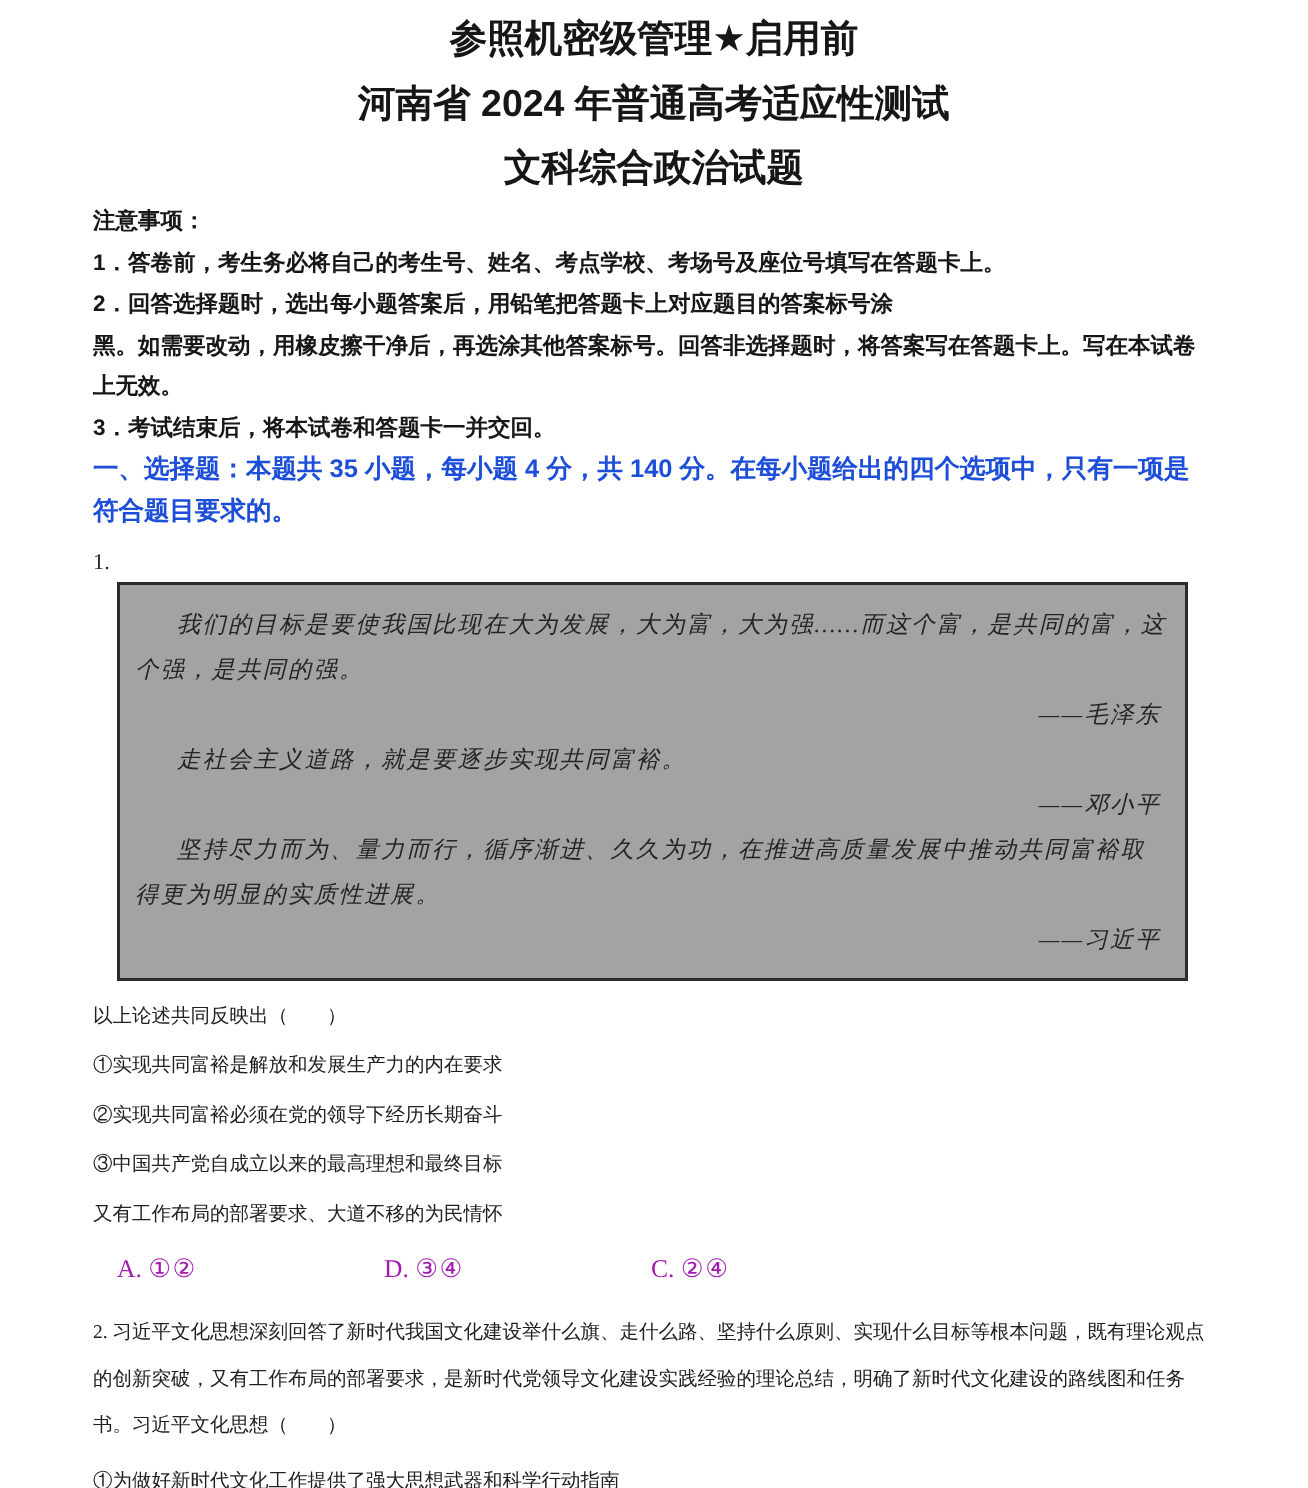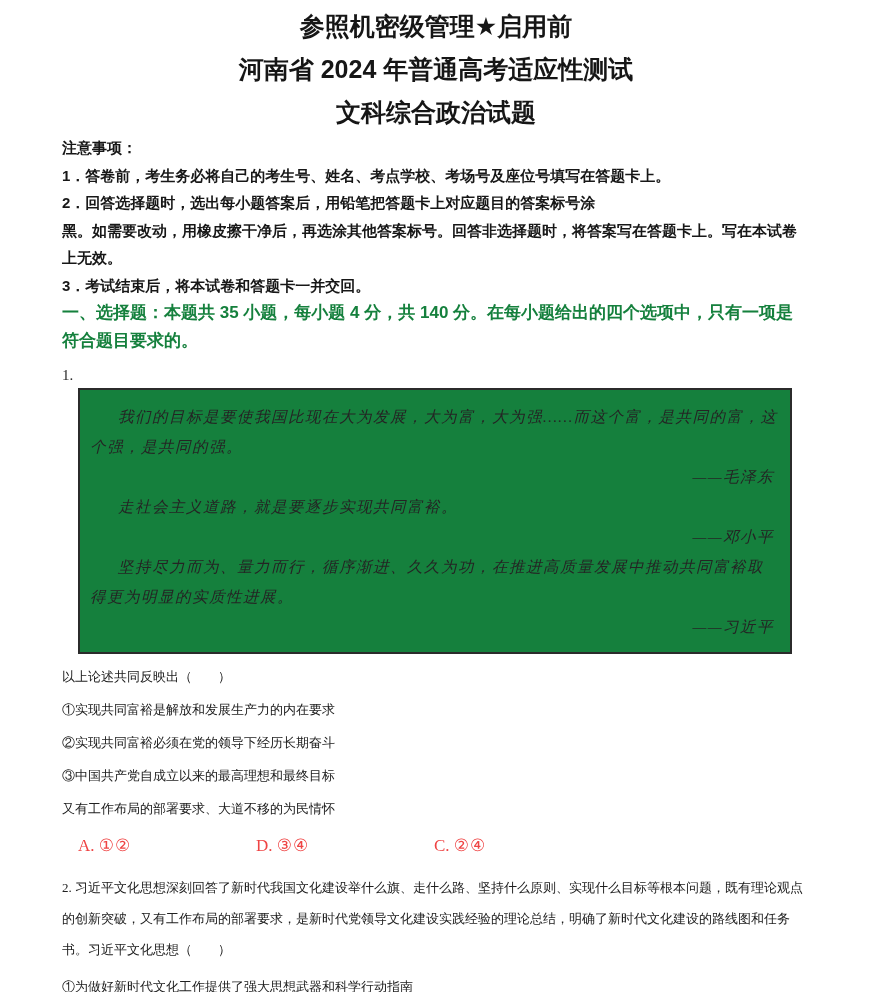--- a/index.html
+++ b/index.html
@@ -38,21 +38,21 @@
     color: #171717;
     white-space: pre-wrap;
   }
 
   
   .section-heading {
     font-family: "Liberation Sans", "DejaVu Sans", sans-serif;
     font-weight: bold;
     font-size: 17px;
     line-height: 28px;
-    color: #15803d;
+    color: #1d4ed8;
     margin-bottom: 10px;
   }
 
   
   .qnum {
     font-size: 15px;
     line-height: 20px;
     margin-bottom: 3px;
     color: #2a2a2a;
   }
@@ -64,21 +64,21 @@
   .stem { margin: 12px 0 0 0; }
   .statement { margin-top: 11px; }
   .q2 .stem { line-height: 31px; margin-top: 14px; }
 
   
   .quote-box {
     margin-left: 16px;
     margin-right: 18px;
     border: 2px solid #2b2b2b;
     padding: 12px 12px 10px 10px;
-    background: #15803d;
+    background: #a3a3a3;
   }
   .quote-text {
     font-style: italic;
     font-size: 15.5px;
     letter-spacing: 1.5px;
     line-height: 30px;
     text-indent: 28px;
     color: #242424;
   }
   .quote-author {
@@ -94,21 +94,21 @@
   
   .options {
     display: flex;
     margin-top: 14px;
     padding-left: 16px;
   }
   .option {
     width: 178px;
     font-size: 17px;
     line-height: 24px;
-    color: #ef4444;
+    color: #a21caf;
     white-space: nowrap;
   }
   .option .circled { letter-spacing: 1px; }
 </style>
 </head>
 <body>
 
 <div class="page">
 
   <header>

